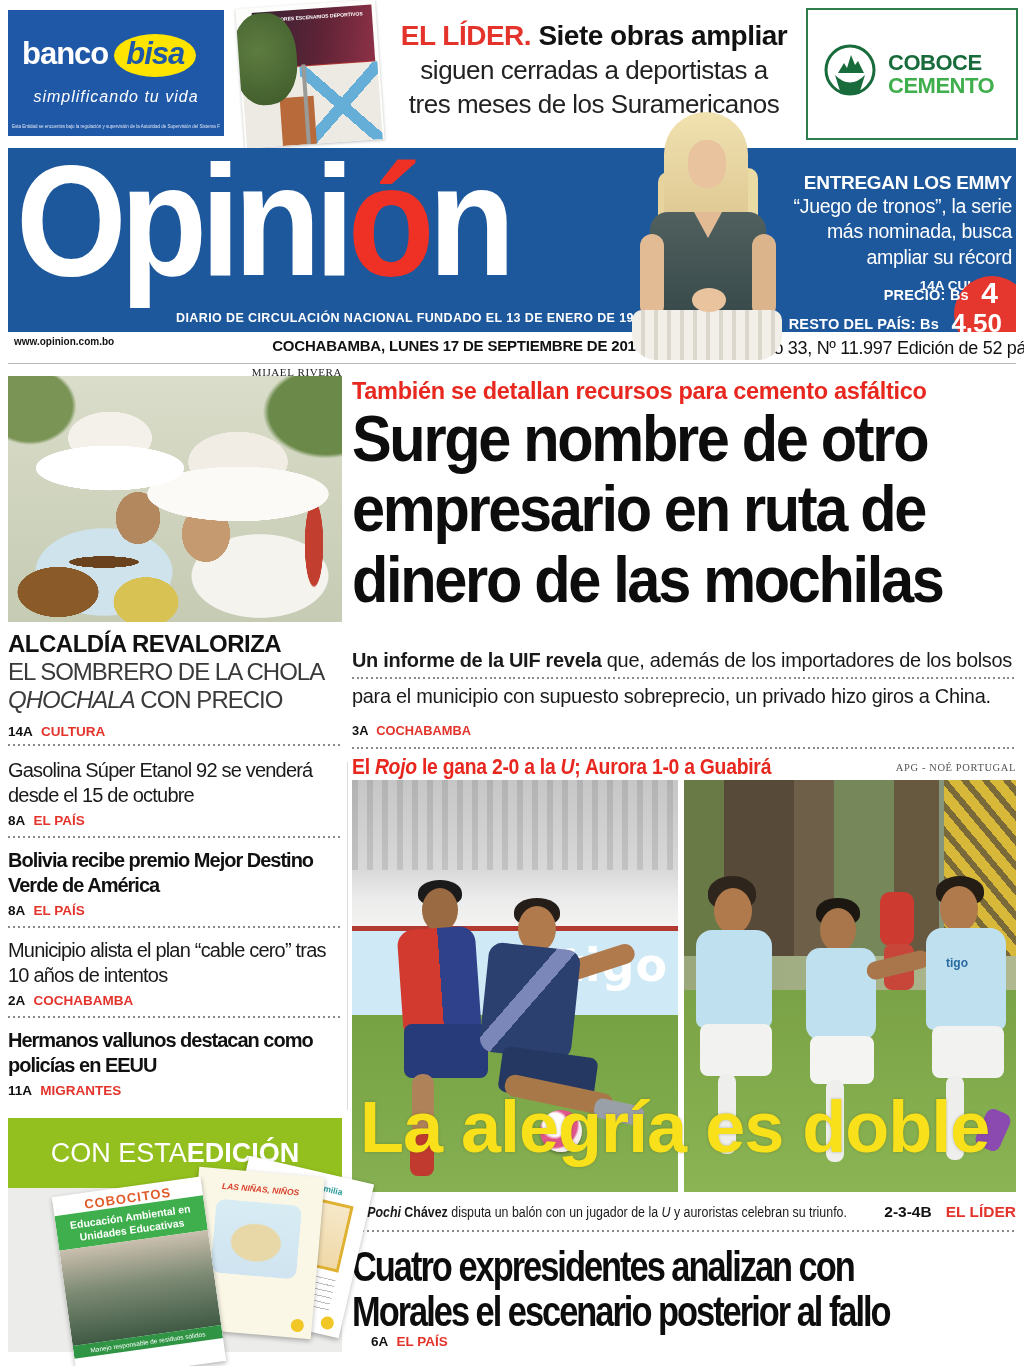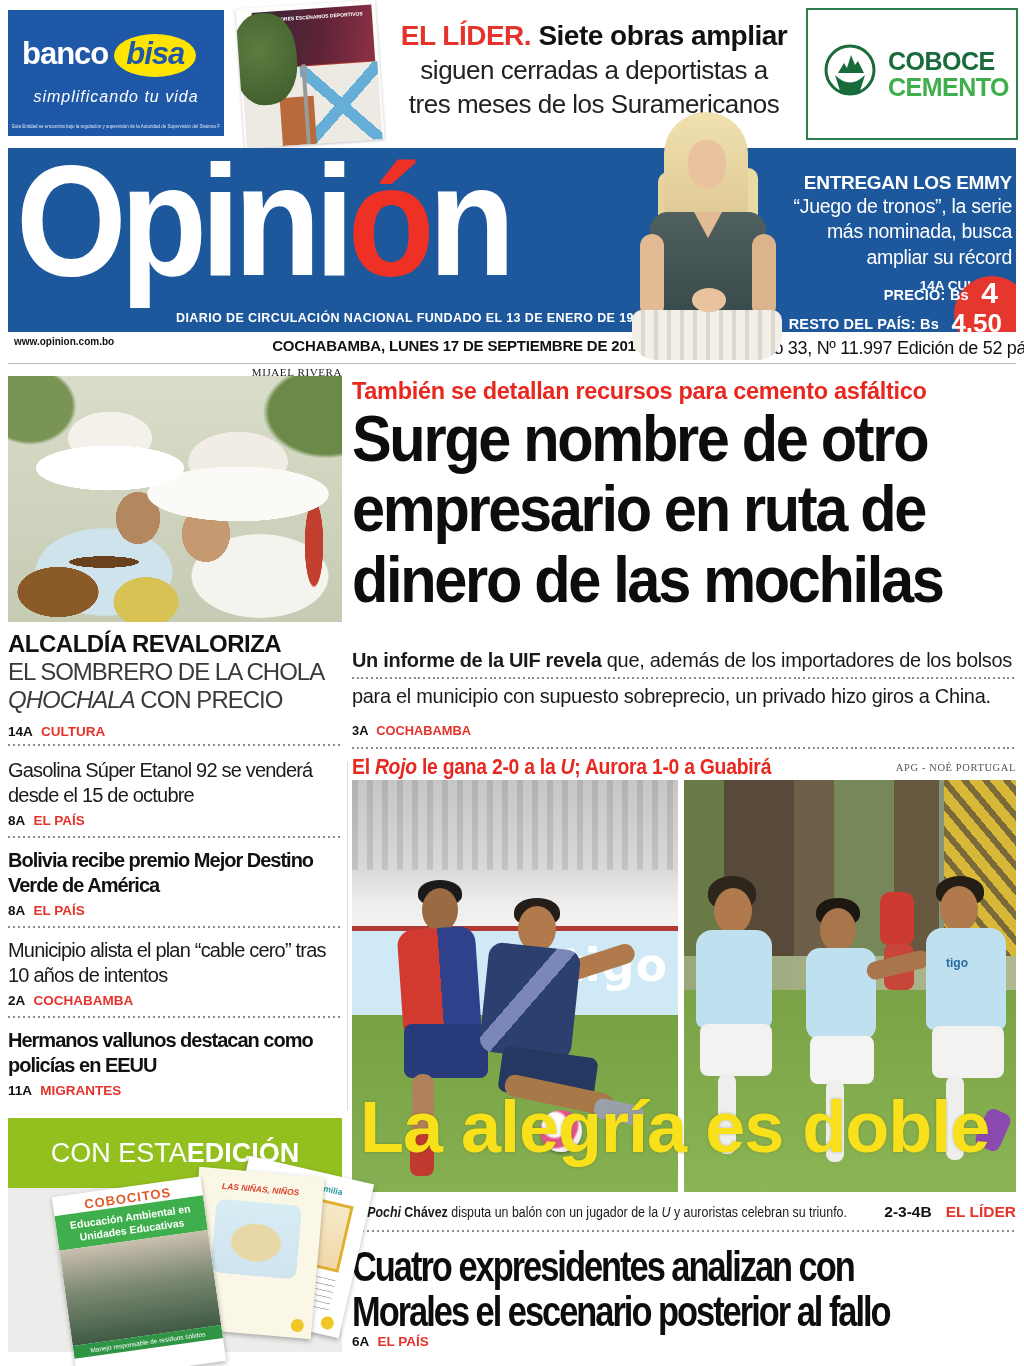--- a/index.html
+++ b/index.html
@@ -50,21 +50,21 @@
   .bb-door{position:absolute;left:38px;top:92px;width:34px;height:48px;background:#b86a3a;
            border:4px solid #c9order;}
   .bb-tree{position:absolute;left:-6px;top:6px;width:64px;height:92px;border-radius:45%;
            background:radial-gradient(circle at 40% 40%,#5d7c40,#43602e 80%);}
   .bb-pole{position:absolute;left:62px;top:60px;width:4px;height:80px;background:#9a9a98;}
   .lead-ad{left:394px;top:20px;width:400px;text-align:center;}
   .lead-ad .l1{font-size:28px;font-weight:bold;letter-spacing:-0.5px;white-space:nowrap;}
   .lead-ad .l2{font-size:26px;letter-spacing:-0.5px;color:#222;margin-top:3px;white-space:nowrap;}
   .coboce{left:806px;top:8px;width:208px;height:128px;background:#fff;border:2px solid #2e7d4f;
           display:flex;align-items:center;}
-  .coboce-txt{font-size:25px;font-weight:bold;letter-spacing:-0.5px;line-height:1.05;}
+  .coboce-txt{font-size:22px;font-weight:bold;letter-spacing:-0.5px;line-height:1.05;}
   .coboce-txt .n1{color:var(--coboce-dark);}
   .coboce-txt .n2{color:var(--coboce-light);}
 
   
   .masthead{left:8px;top:148px;width:1008px;height:184px;background:var(--blue);overflow:hidden;}
   .logo{position:absolute;left:8px;top:-14px;font-size:158px;font-weight:bold;letter-spacing:-7px;
         color:#fff;transform:scaleX(.9);transform-origin:0 0;line-height:1.1;}
   .logo .accent{color:#ee3124;}
   .m-tagline{position:absolute;left:168px;top:163px;width:430px;text-align:center;color:#fff;
              font-size:12.5px;font-weight:bold;letter-spacing:.4px;white-space:nowrap;}
@@ -207,21 +207,21 @@
   .sp-caprow{left:352px;top:1203px;width:664px;height:22px;}
   .sp-caption{position:absolute;left:0;top:0;font-size:15.5px;white-space:nowrap;
               transform:scaleX(.8);transform-origin:0 0;color:#1a1a1a;}
   .sp-pages{position:absolute;right:0;top:0;font-size:15.5px;font-weight:bold;white-space:nowrap;}
   .sp-pages .sec{color:var(--red);margin-left:14px;}
   .cap-b{font-weight:bold;}
 
   
   .bot-headline{left:352px;top:1244px;width:840px;font-size:43px;font-weight:bold;line-height:1.05;
                 letter-spacing:-2.5px;color:#0d0d0d;transform:scaleX(.8);transform-origin:0 0;}
-  .bot-pgrow{left:352px;top:1334px;}
+  .bot-pgrow{left:371px;top:1334px;}
   .dot-a{left:8px;top:744px;width:334px;}
   .dot-capend{left:352px;top:1230px;width:664px;}
 </style>
 </head>
 <body>
 
 <div class="page">
 
   <div class="abs bisa">
     <div class="bisa-logo">

